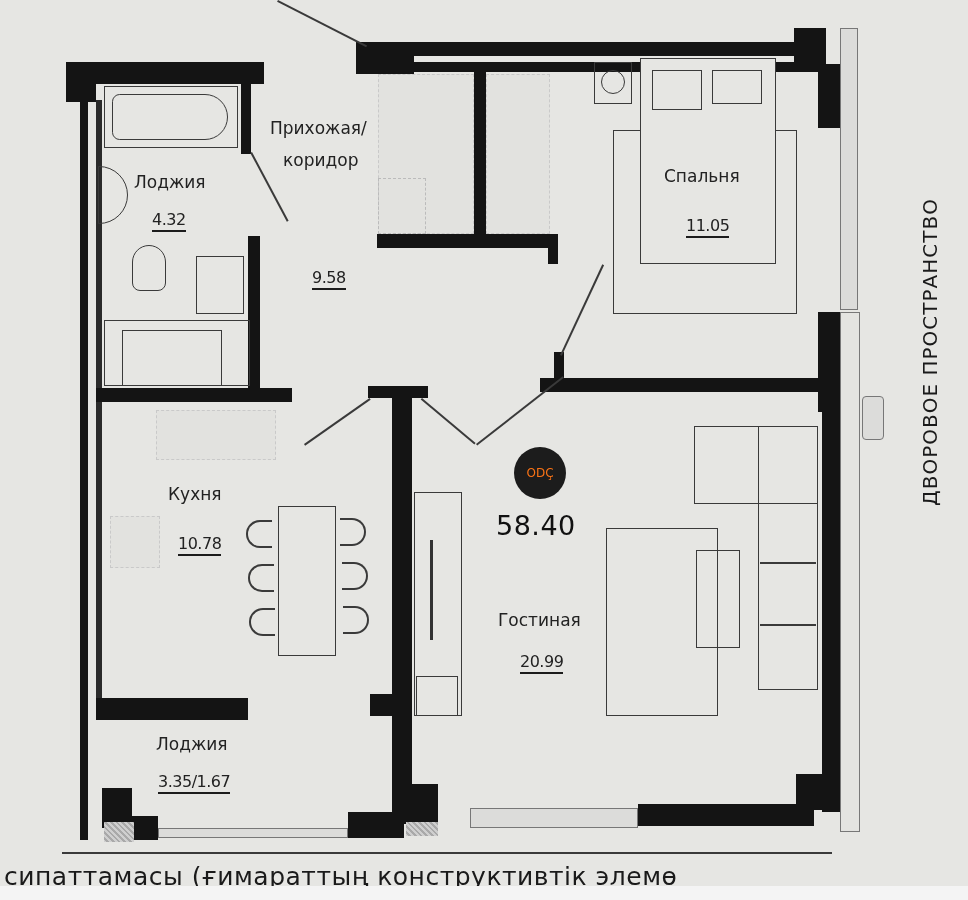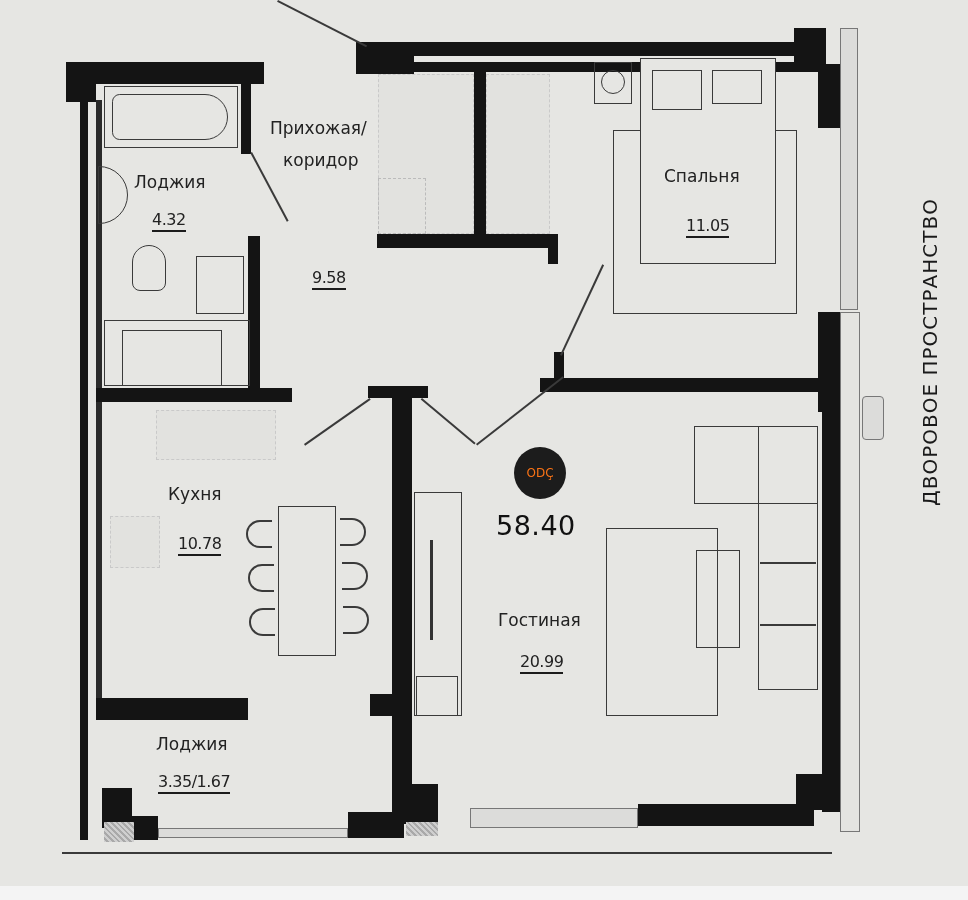--- a/index.html
+++ b/index.html
@@ -146,14 +146,15 @@
 
   <div class="badge">
       <span>ODÇ</span>
     </div>
   <div class="total-area">58.40</div>
 
   <div class="vertical-label">
       <span>ДВОРОВОЕ ПРОСТРАНСТВО</span>
     </div>
 
+  <div class="caption">сипаттамасы (ғимараттың конструктивтік элемө</div>
   <div class="bottom-bar"></div>
 </div>
 
 </body></html>

